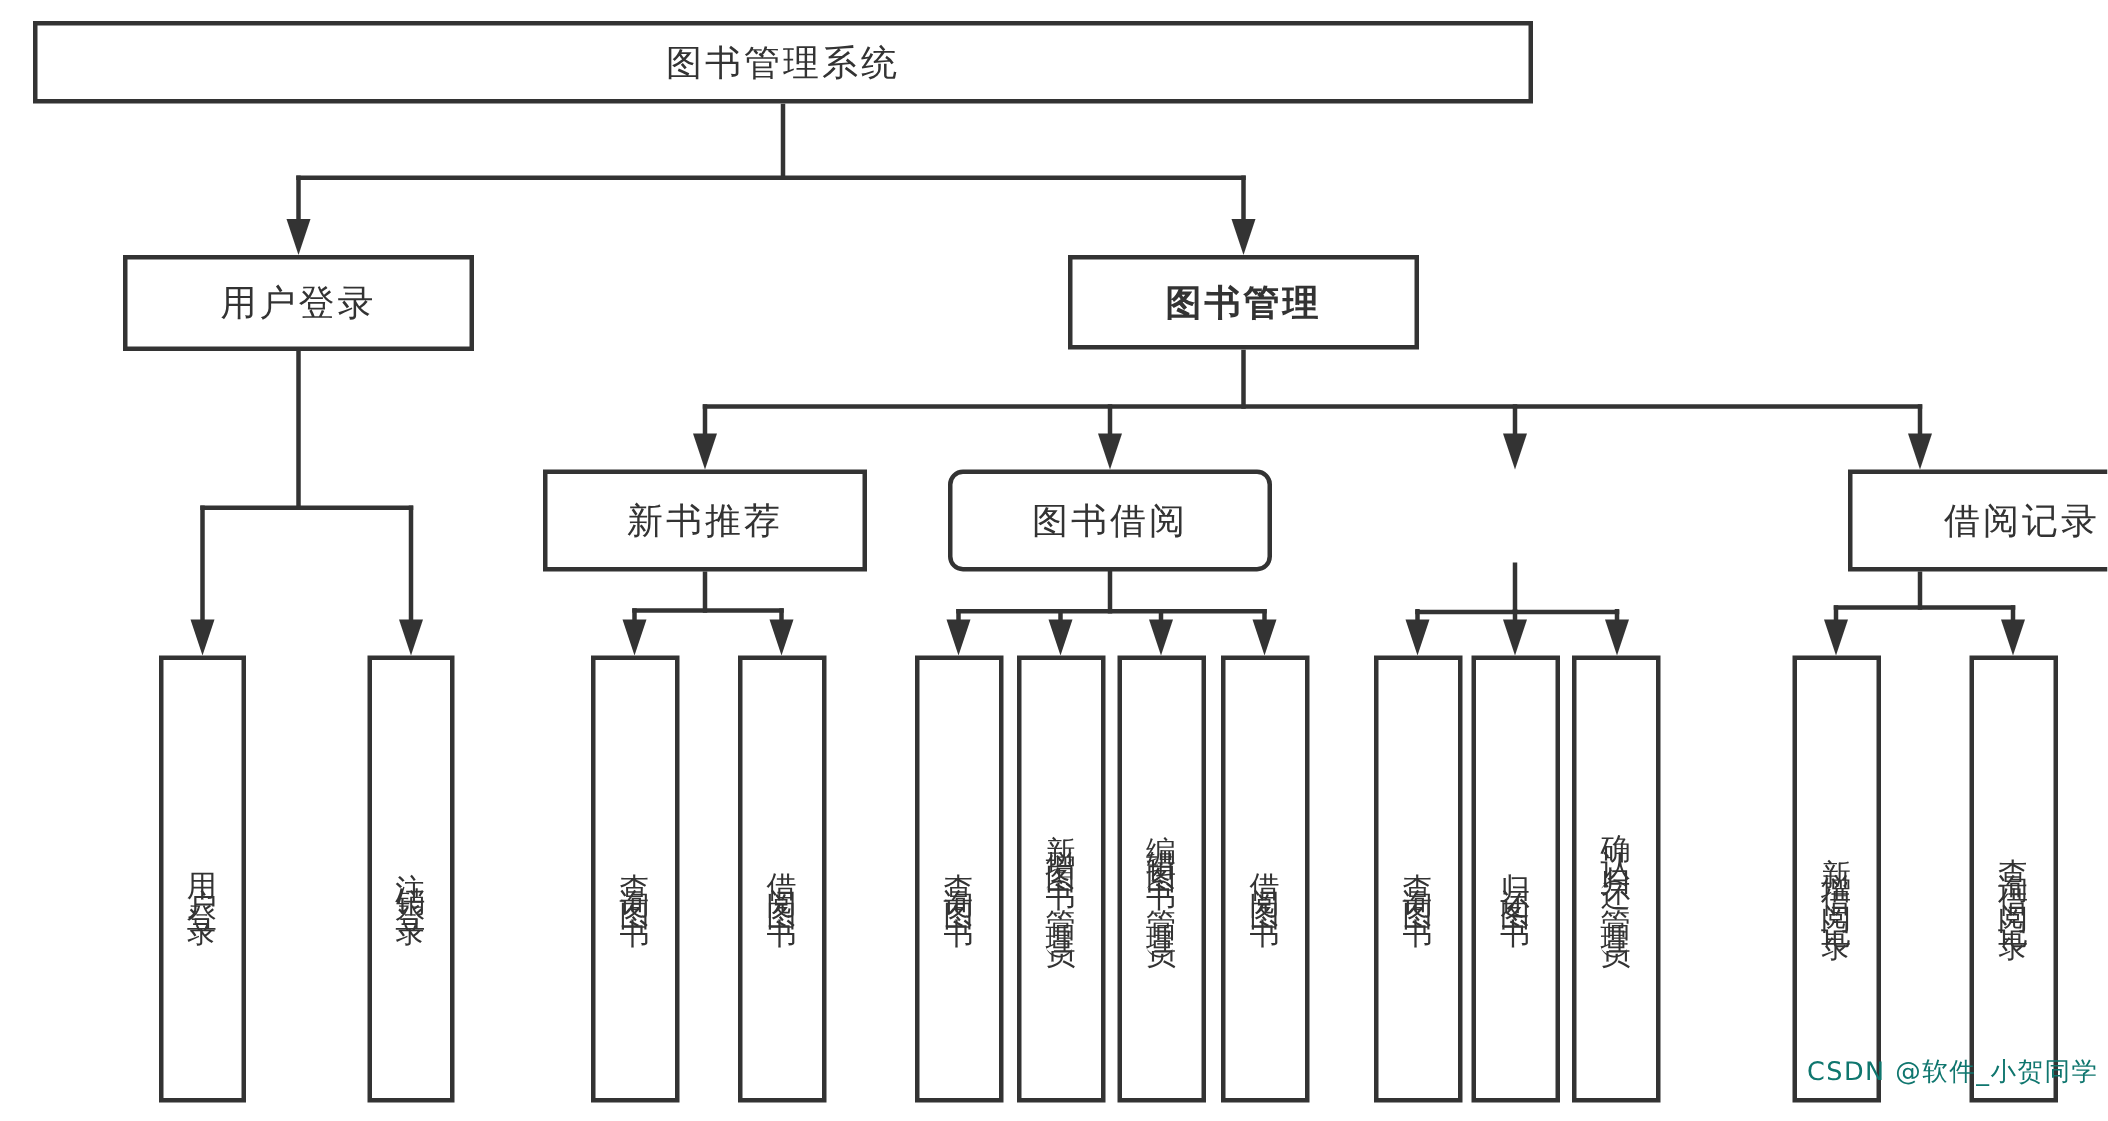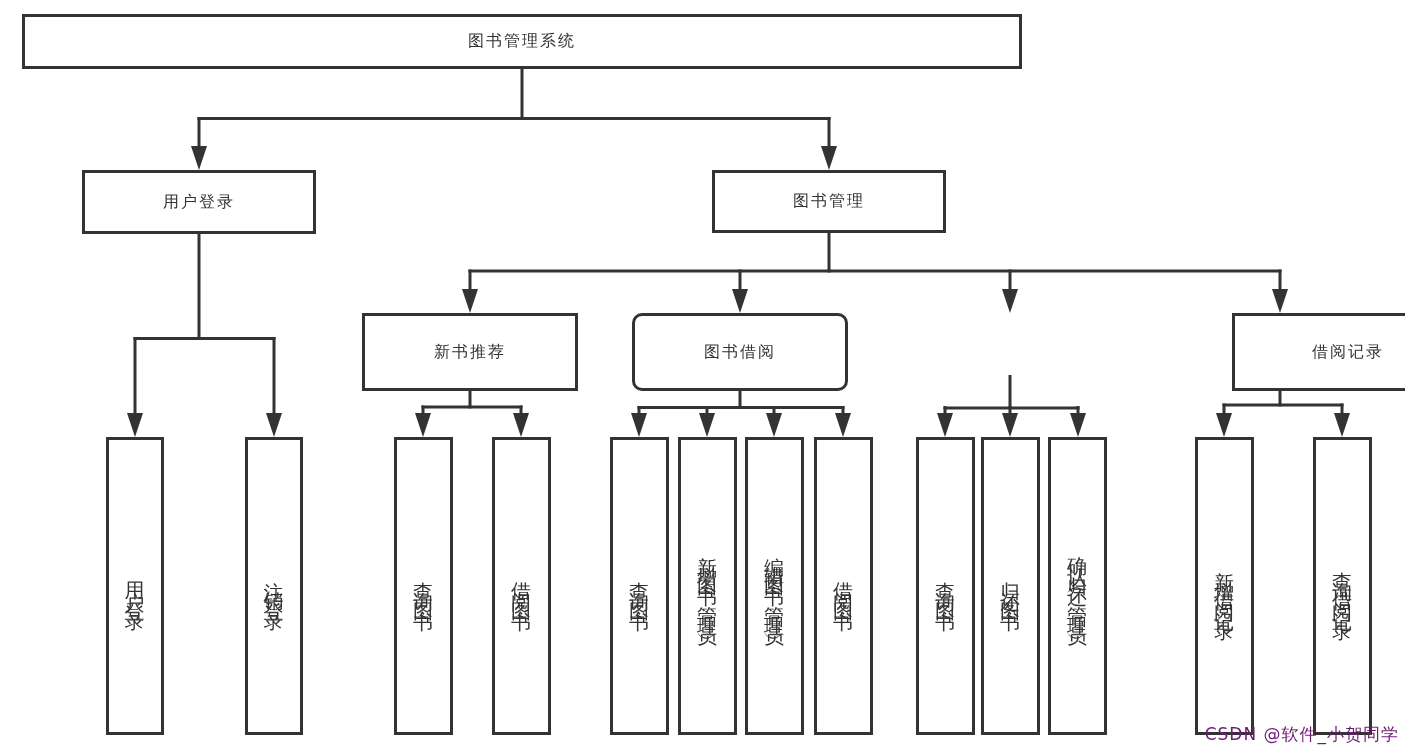--- a/index.html
+++ b/index.html
@@ -26,36 +26,36 @@
     position: absolute;
     box-sizing: border-box;
     border: 3px solid #333333;
     background: #ffffff;
     display: flex;
     align-items: center;
     justify-content: center;
     color: #333333;
   }
   .node .h-label {
-    font-size: 16px;
+    font-size: 24px;
     letter-spacing: 2px;
     white-space: nowrap;
   }
   .leaf .v-label {
     writing-mode: vertical-rl;
     text-orientation: mixed;
     font-size: 20px;
     letter-spacing: 10px;
     line-height: 1;
     white-space: nowrap;
   }
   .root-box      { left: 22px;   top: 14px;  width: 1000px; height: 55px; }
   .b-user-login  { left: 82px;   top: 170px; width: 234px;  height: 64px; }
-  .b-book-mgmt   { left: 712px;  top: 170px; width: 234px;  height: 63px; }
-  .sec           { top: 313px; width: 216px; height: 78px; }
+  .b-book-mgmt   { left: 712px;  top: 170px; width: 234px;  height: 63px; font-weight: bold; }
+  .sec           { top: 313px; width: 216px; height: 68px; }
   .s-new-books   { left: 362px; }
   .s-borrowing   { left: 632px; border-radius: 10px; }
   .s-current     { left: 902px; }
   .s-records     { left: 1232px; padding-left: 16px; }
   .leaf          { top: 437px; width: 59px; height: 298px; }
   .l-g1a { left: 106px; width: 58px; }
   .l-g1b { left: 245px; width: 58px; }
   .l-g2a { left: 394px; }
   .l-g2b { left: 492px; }
   .l-g3a { left: 610px; }
@@ -63,23 +63,23 @@
   .l-g3c { left: 745px; }
   .l-g3d { left: 814px; }
   .l-g4a { left: 916px; }
   .l-g4b { left: 981px; }
   .l-g4c { left: 1048px; }
   .l-g5a { left: 1195px; }
   .l-g5b { left: 1313px; }
   .watermark {
     position: absolute;
     right: 6px;
-    bottom: 1px;
+    bottom: 21px;
     font-size: 17px;
-    color: #701a75;
+    color: #0f766e;
     letter-spacing: 1px;
     white-space: nowrap;
   }
 </style>
 </head>
 <body>
 
 <div class="stage">
 
   <svg class="connectors" viewBox="0 0 1405 747" xmlns="http://www.w3.org/2000/svg" stroke="#333333" stroke-width="3" fill="#333333">

